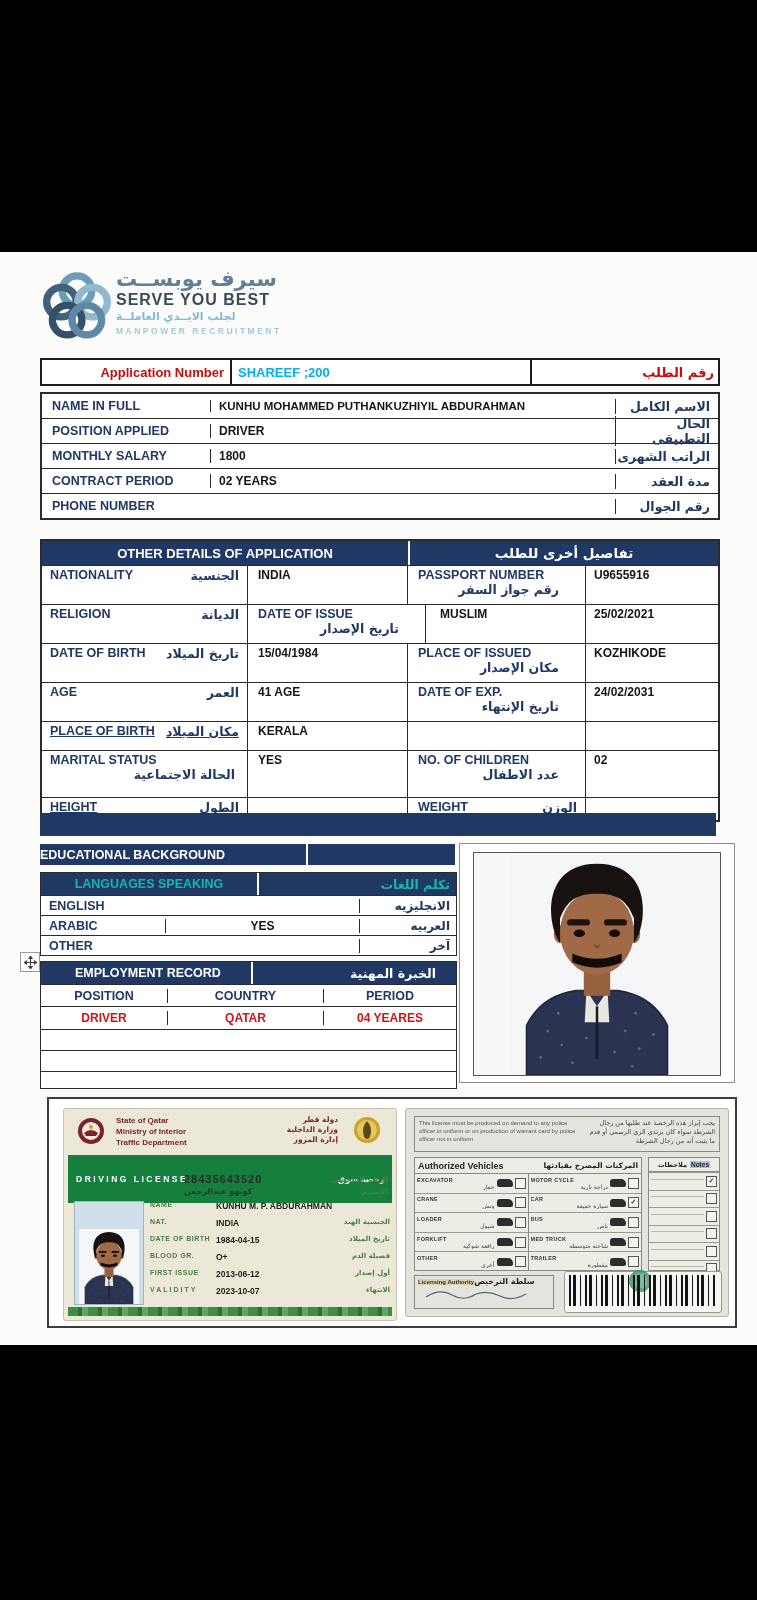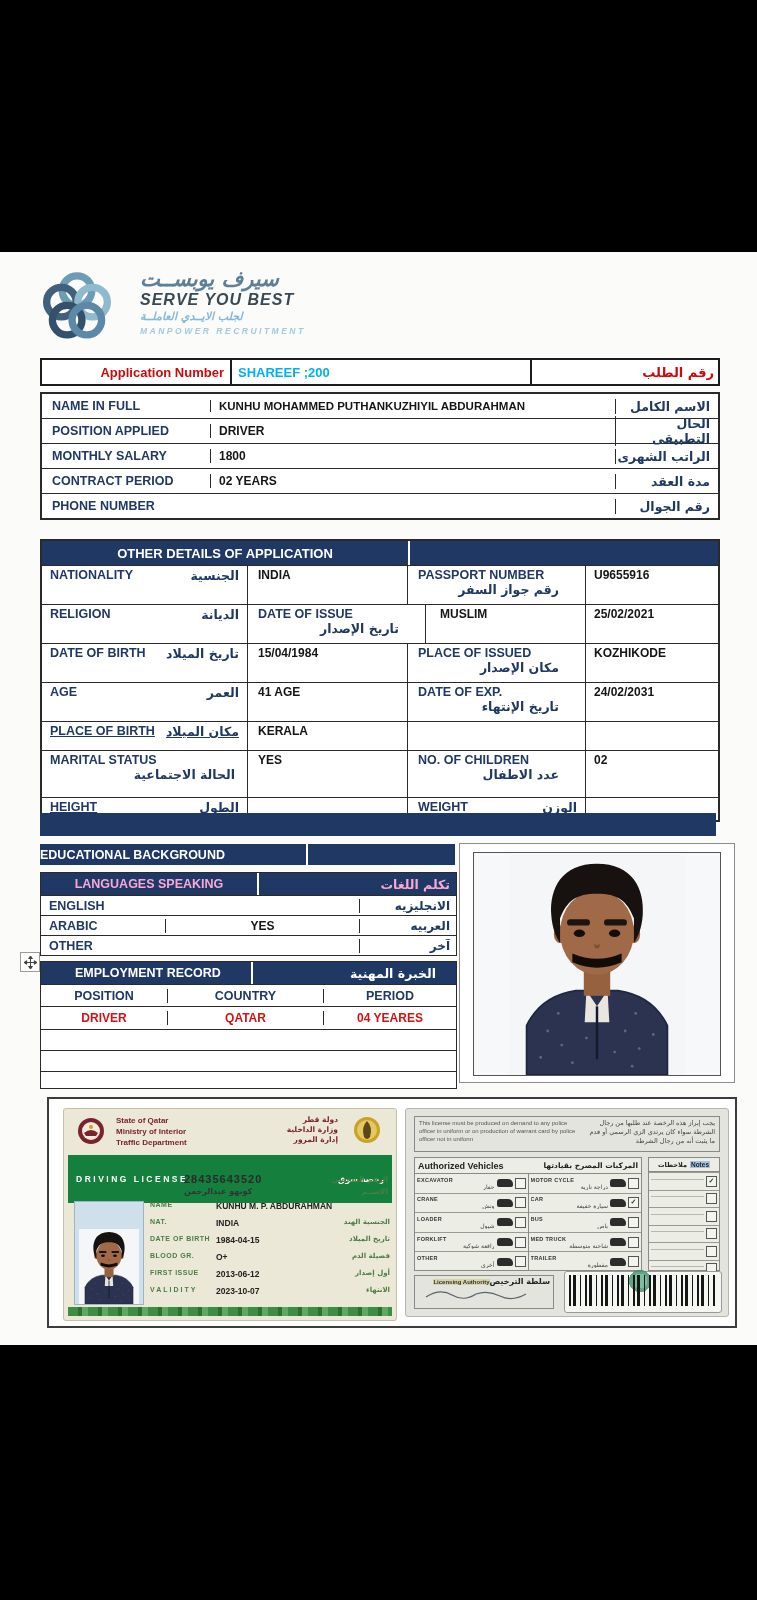--- a/index.html
+++ b/index.html
@@ -3,21 +3,21 @@
 <meta charset="utf-8">
 <style>
   html,body{margin:0;padding:0;background:#000;}
   #screen{position:relative;width:757px;height:1600px;background:#000;overflow:hidden;
           font-family:"Liberation Sans",sans-serif;}
   .ar{font-family:"DejaVu Sans",sans-serif;}
   #doc{position:absolute;left:0;top:252px;width:757px;height:1093px;background:#fbfbfa;}
 
   
   #logo-knot{position:absolute;left:36px;top:14px;width:82px;height:82px;}
-  #logo-text{position:absolute;left:140px;top:16px;width:220px;font-style:italic;}
+  #logo-text{position:absolute;left:116px;top:16px;width:220px;}
   .brand-ar{font-size:21px;font-weight:700;color:#5d7f97;text-align:left;line-height:1.05;}
   .brand-en{font-size:16px;font-weight:700;color:#3a4a55;letter-spacing:1px;line-height:1.2;}
   .tag-ar{font-size:11px;font-weight:700;color:#85b9d6;letter-spacing:2px;line-height:1.5;}
   .tag-en{font-size:8.5px;font-weight:700;color:#a3c9dd;letter-spacing:2.5px;line-height:1.4;}
 
   
   #app-bar{position:absolute;left:40px;top:106px;width:676px;height:24px;background:#fff;
            border:2px solid #1c1c1c;display:flex;align-items:stretch;}
   #app-bar .c1{width:182px;display:flex;align-items:center;justify-content:flex-end;padding-right:6px;
                color:#cf0a0a;font-weight:700;font-size:13px;}
@@ -62,21 +62,21 @@
   #navy-bar{position:absolute;left:40px;top:561px;width:676px;height:23px;background:#1f3864;}
 
   
   #edu{position:absolute;left:40px;top:592px;width:415px;height:21px;display:flex;}
   #edu .e1{width:266px;display:flex;align-items:center;font-weight:700;
            font-size:12.5px;border-right:2px solid #fff;}
   #edu .e2{flex:1;}
 
   
   #langs{left:40px;top:620px;width:415px;border-width:1.5px;}
-  #langs .hdr{display:flex;height:22px;background:#1f3864;color:#f9a8d4;}
+  #langs .hdr{display:flex;height:22px;background:#1f3864;color:#14b8a6;}
   #langs .hdr .h1{width:216px;display:flex;align-items:center;justify-content:center;
                   font-weight:700;font-size:12.5px;border-right:2px solid #fff;}
   #langs .hdr .h2{flex:1;display:flex;align-items:center;justify-content:flex-end;
                   padding-right:6px;font-weight:700;font-size:12.5px;}
   #langs .row{height:19px;align-items:center;}
   #langs .cl{width:124px;padding-left:8px;}
   #langs .cv{width:194px;text-align:center;}
   #langs .ca{flex:1;text-align:right;padding-right:6px;color:#1f3864;font-weight:700;font-size:12px;}
 
   
@@ -165,21 +165,21 @@
   #b-notes-hdr{height:13px;border-bottom:1px solid #8a8a85;display:flex;align-items:center;
                justify-content:center;gap:3px;font-size:6.5px;font-weight:700;color:#222;}
   #b-notes-hdr .hl{background:#a9c4e4;padding:0 1px;}
   .n-row{height:16.5px;border-top:1px solid #9a9a93;display:flex;align-items:center;
          justify-content:space-between;padding:0 2px;}
   .n-row:first-child{border-top:none;}
   .n-line{flex:1;height:5px;margin-right:2px;background:
      repeating-linear-gradient(180deg,#b7b9ae 0 1px,transparent 1px 5px);}
   #b-auth{position:absolute;left:8px;top:166px;width:140px;height:34px;border:1px solid #8a8a85;
           box-sizing:border-box;padding:1px 3px;}
-  #b-auth .a-top{display:flex;justify-content:flex-end;align-items:center;}
+  #b-auth .a-top{display:flex;justify-content:flex-start;align-items:center;}
   #b-auth .a-en{font-size:6px;font-weight:700;color:#333;background:#d9d3a8;}
   #b-auth .a-ar{font-size:8px;font-weight:700;color:#222;}
   #b-barcode{position:absolute;left:158px;top:162px;width:156px;height:40px;background:#f6f6f2;
              border:1px solid #999;border-radius:3px;}
   #b-barcode .bars{position:absolute;inset:3px 4px 6px 4px;background:
      repeating-linear-gradient(90deg,#161616 0 2px,transparent 2px 4px,#161616 4px 7px,transparent 7px 11px,#161616 11px 12px,transparent 12px 16px);}
   #b-leaf{position:absolute;left:62px;top:-4px;width:26px;height:26px;background:
      radial-gradient(circle at 50% 50%, #59b08a 0 40%, #3e8f6b 41% 60%, transparent 61%);
      opacity:.8;border-radius:50%;}
 </style>
@@ -274,20 +274,21 @@
       <div class="row">
         <div class="cell c-lbl lbl">PHONE NUMBER</div>
         <div class="cell c-val val"></div>
         <div class="cell c-ar lbl ar">رقم الجوال</div>
       </div>
     </div>
 
     <div id="other" class="tbl">
       <div class="hdr navy">
         <div class="h1">OTHER DETAILS OF APPLICATION</div>
+        <div class="h2 ar">تفاصيل أخرى للطلب</div>
       </div>
 
       <div class="row" style="height:38px">
         <div class="cell c1 lbl pair">
             <span>NATIONALITY</span>
             <span class="ar">الجنسية</span>
           </div>
         <div class="cell c2 val">INDIA</div>
         <div class="cell c3 lbl stack">
             <span class="en">PASSPORT NUMBER</span>

